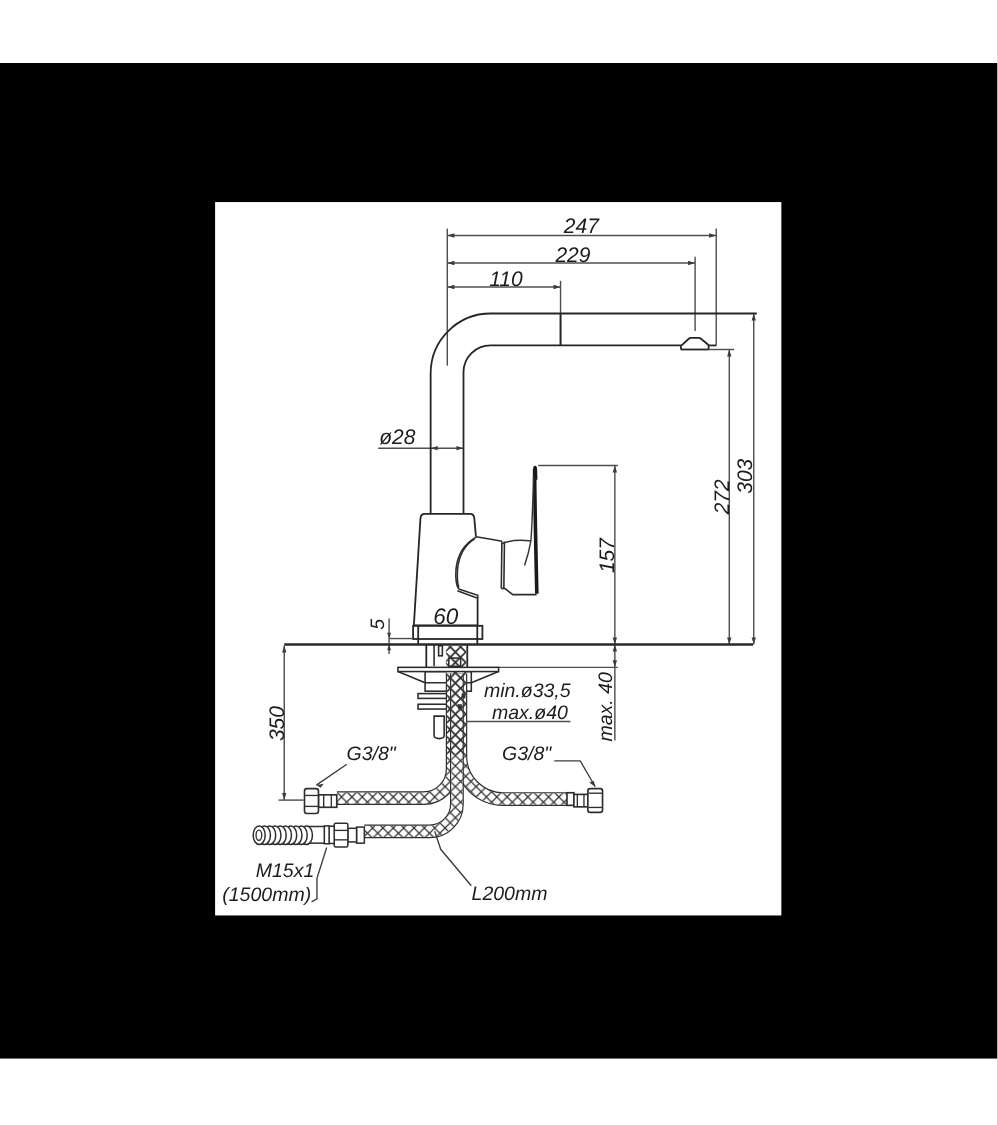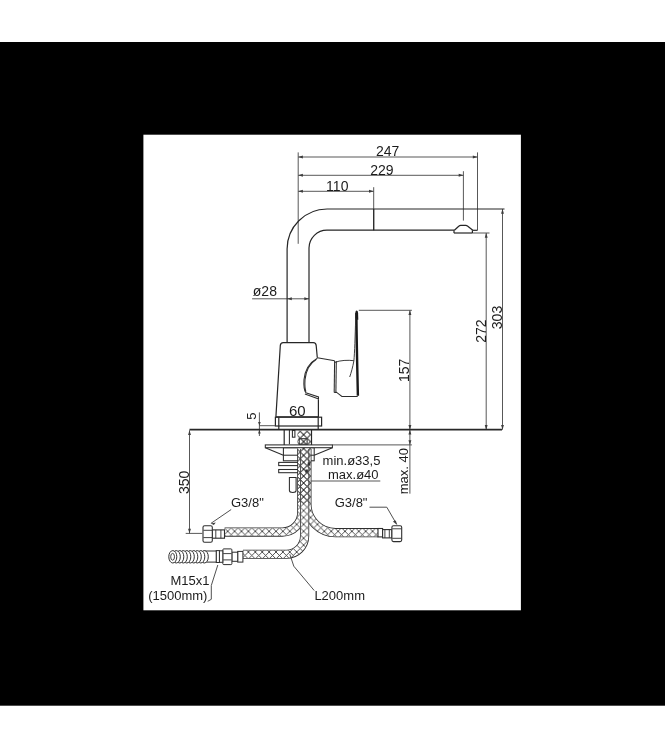--- a/index.html
+++ b/index.html
@@ -1,17 +1,17 @@
 <!DOCTYPE html>
 <html><head>
 <meta charset="utf-8">
 <style>
   html,body{margin:0;padding:0;background:#fff;}
   #page{position:relative;width:665px;height:750px;background:#fff;overflow:hidden;
-        font-family:"Liberation Sans", sans-serif;}
+        font-family:"Liberation Sans", sans-serif;font-style:italic;}
   svg text{fill:#1c1c1c;font-family:"Liberation Sans", sans-serif;}
 </style>
 </head>
 <body>
 <div id="page">
 <svg width="665" height="750" viewBox="0 0 665 750" xmlns="http://www.w3.org/2000/svg">
 <defs>
 <pattern id="br" width="6.9" height="6.9" patternUnits="userSpaceOnUse">
   <path d="M0,0L6.9,6.9M6.9,0L0,6.9" stroke="#333333" stroke-width="0.85" fill="none"></path>
 </pattern>

